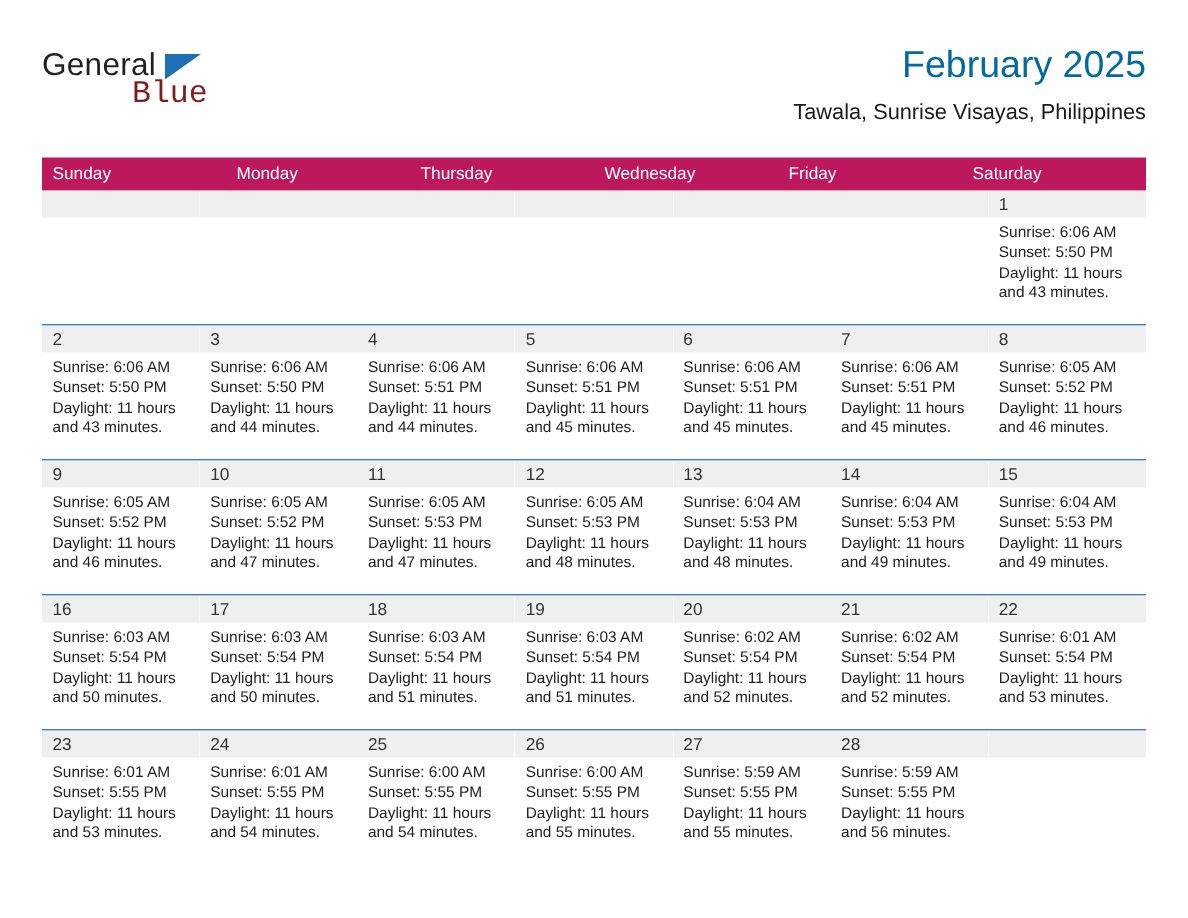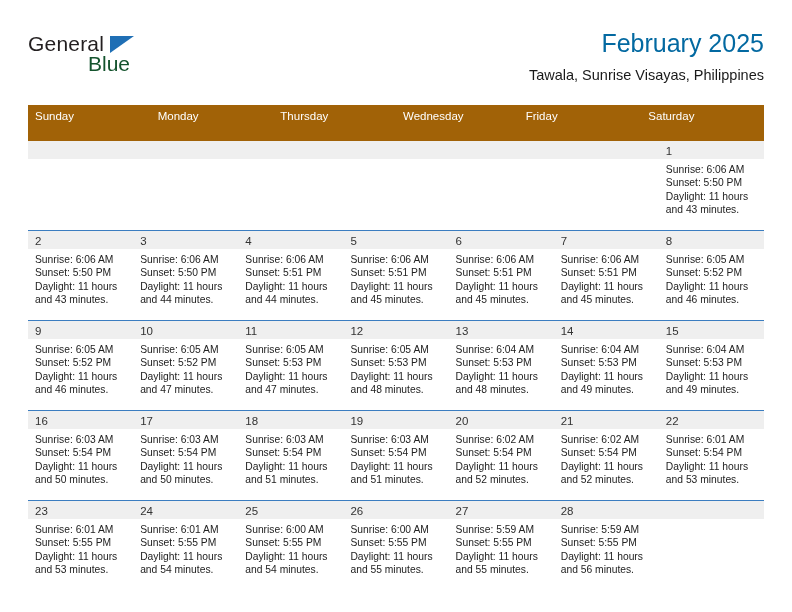--- a/index.html
+++ b/index.html
@@ -51,22 +51,22 @@
     width: 0;
     height: 0;
     border-left: 24px solid #1f6fb5;
     border-bottom: 17px solid transparent;
   }
   .brand-blue {
     position: absolute;
     left: 60px;
     top: 20px;
     font-size: 21px;
-    color: #14532d;
-    font-family: Liberation Sans, sans-serif;
+    color: #7f1d1d;
+    font-family: Liberation Mono, monospace;
     font-weight: 400;
   }
   .titles {
     position: absolute;
     right: 0;
     top: 0;
     text-align: right;
   }
   .cal-title {
     font-size: 25px;
@@ -86,22 +86,22 @@
 
   
   .calendar {
     position: absolute;
     left: 28px;
     top: 105px;
     width: 736px;
   }
   .weekdays {
     display: flex;
-    background: #a16207;
-    height: 36px;
+    background: #be185d;
+    height: 22px;
   }
   .weekday {
     flex: 1 1 0;
     color: #ffffff;
     font-size: 11.5px;
     line-height: 22px;
     padding-left: 7px;
     box-sizing: border-box;
     white-space: nowrap;
     overflow: hidden;

